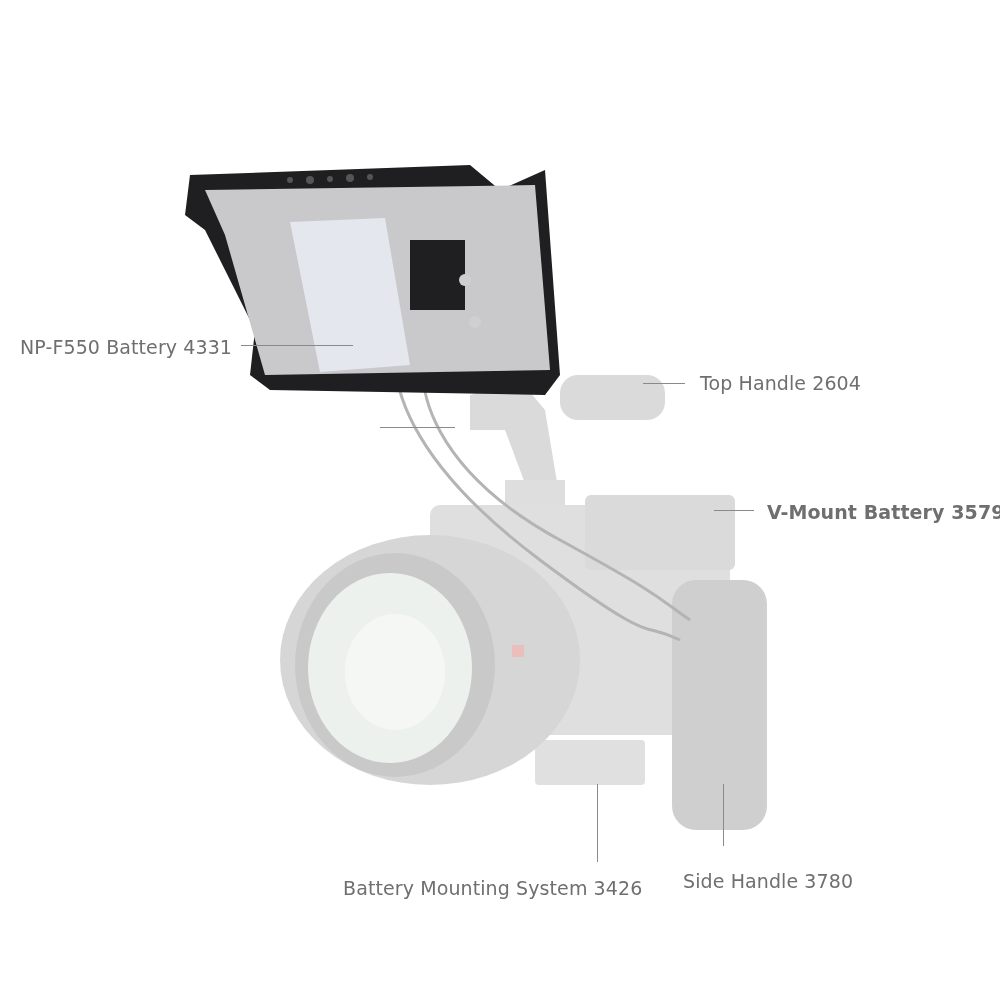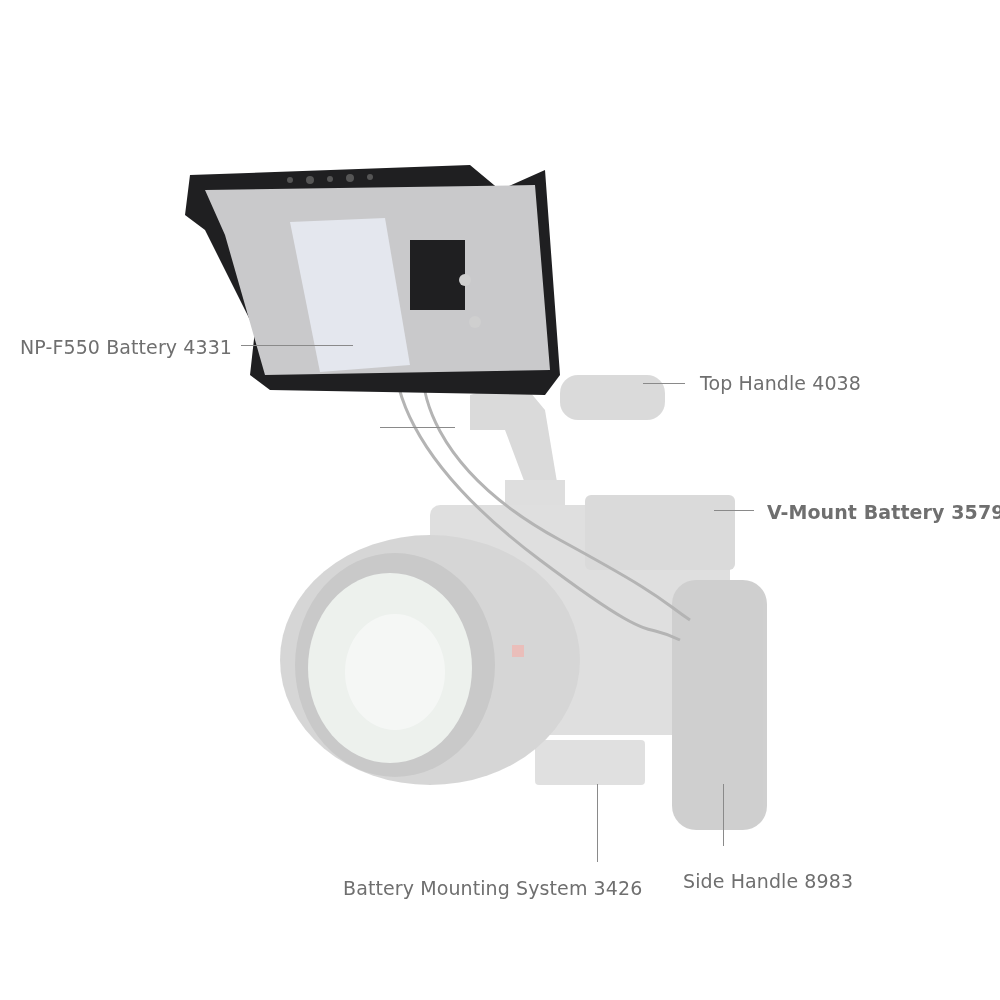--- a/index.html
+++ b/index.html
@@ -58,25 +58,25 @@
       <circle cx="350" cy="178" r="4" fill="#555"></circle>
       <circle cx="370" cy="177" r="3" fill="#555"></circle>
     </g>
   </svg>
 
   <div class="label" style="left:20px;top:336px;">NP-F550 Battery 4331</div>
   <div class="leader" style="left:241px;top:345px;width:112px;height:1px;"></div>
 
   <div class="leader" style="left:380px;top:427px;width:75px;height:1px;"></div>
 
-  <div class="label" style="left:700px;top:372px;">Top Handle 4038</div>
+  <div class="label" style="left:700px;top:372px;">Top Handle 2604</div>
   <div class="leader" style="left:643px;top:383px;width:42px;height:1px;"></div>
 
   <div class="label" style="left:767px;top:501px;font-weight:bold;">V-Mount Battery 3579</div>
   <div class="leader" style="left:714px;top:510px;width:40px;height:1px;"></div>
 
   <div class="label" style="left:343px;top:877px;">Battery Mounting System 3426</div>
   <div class="leader" style="left:597px;top:784px;width:1px;height:78px;"></div>
 
-  <div class="label" style="left:683px;top:870px;">Side Handle 8983</div>
+  <div class="label" style="left:683px;top:870px;">Side Handle 3780</div>
   <div class="leader" style="left:723px;top:784px;width:1px;height:62px;"></div>
 
 </div>
 
 </body></html>

